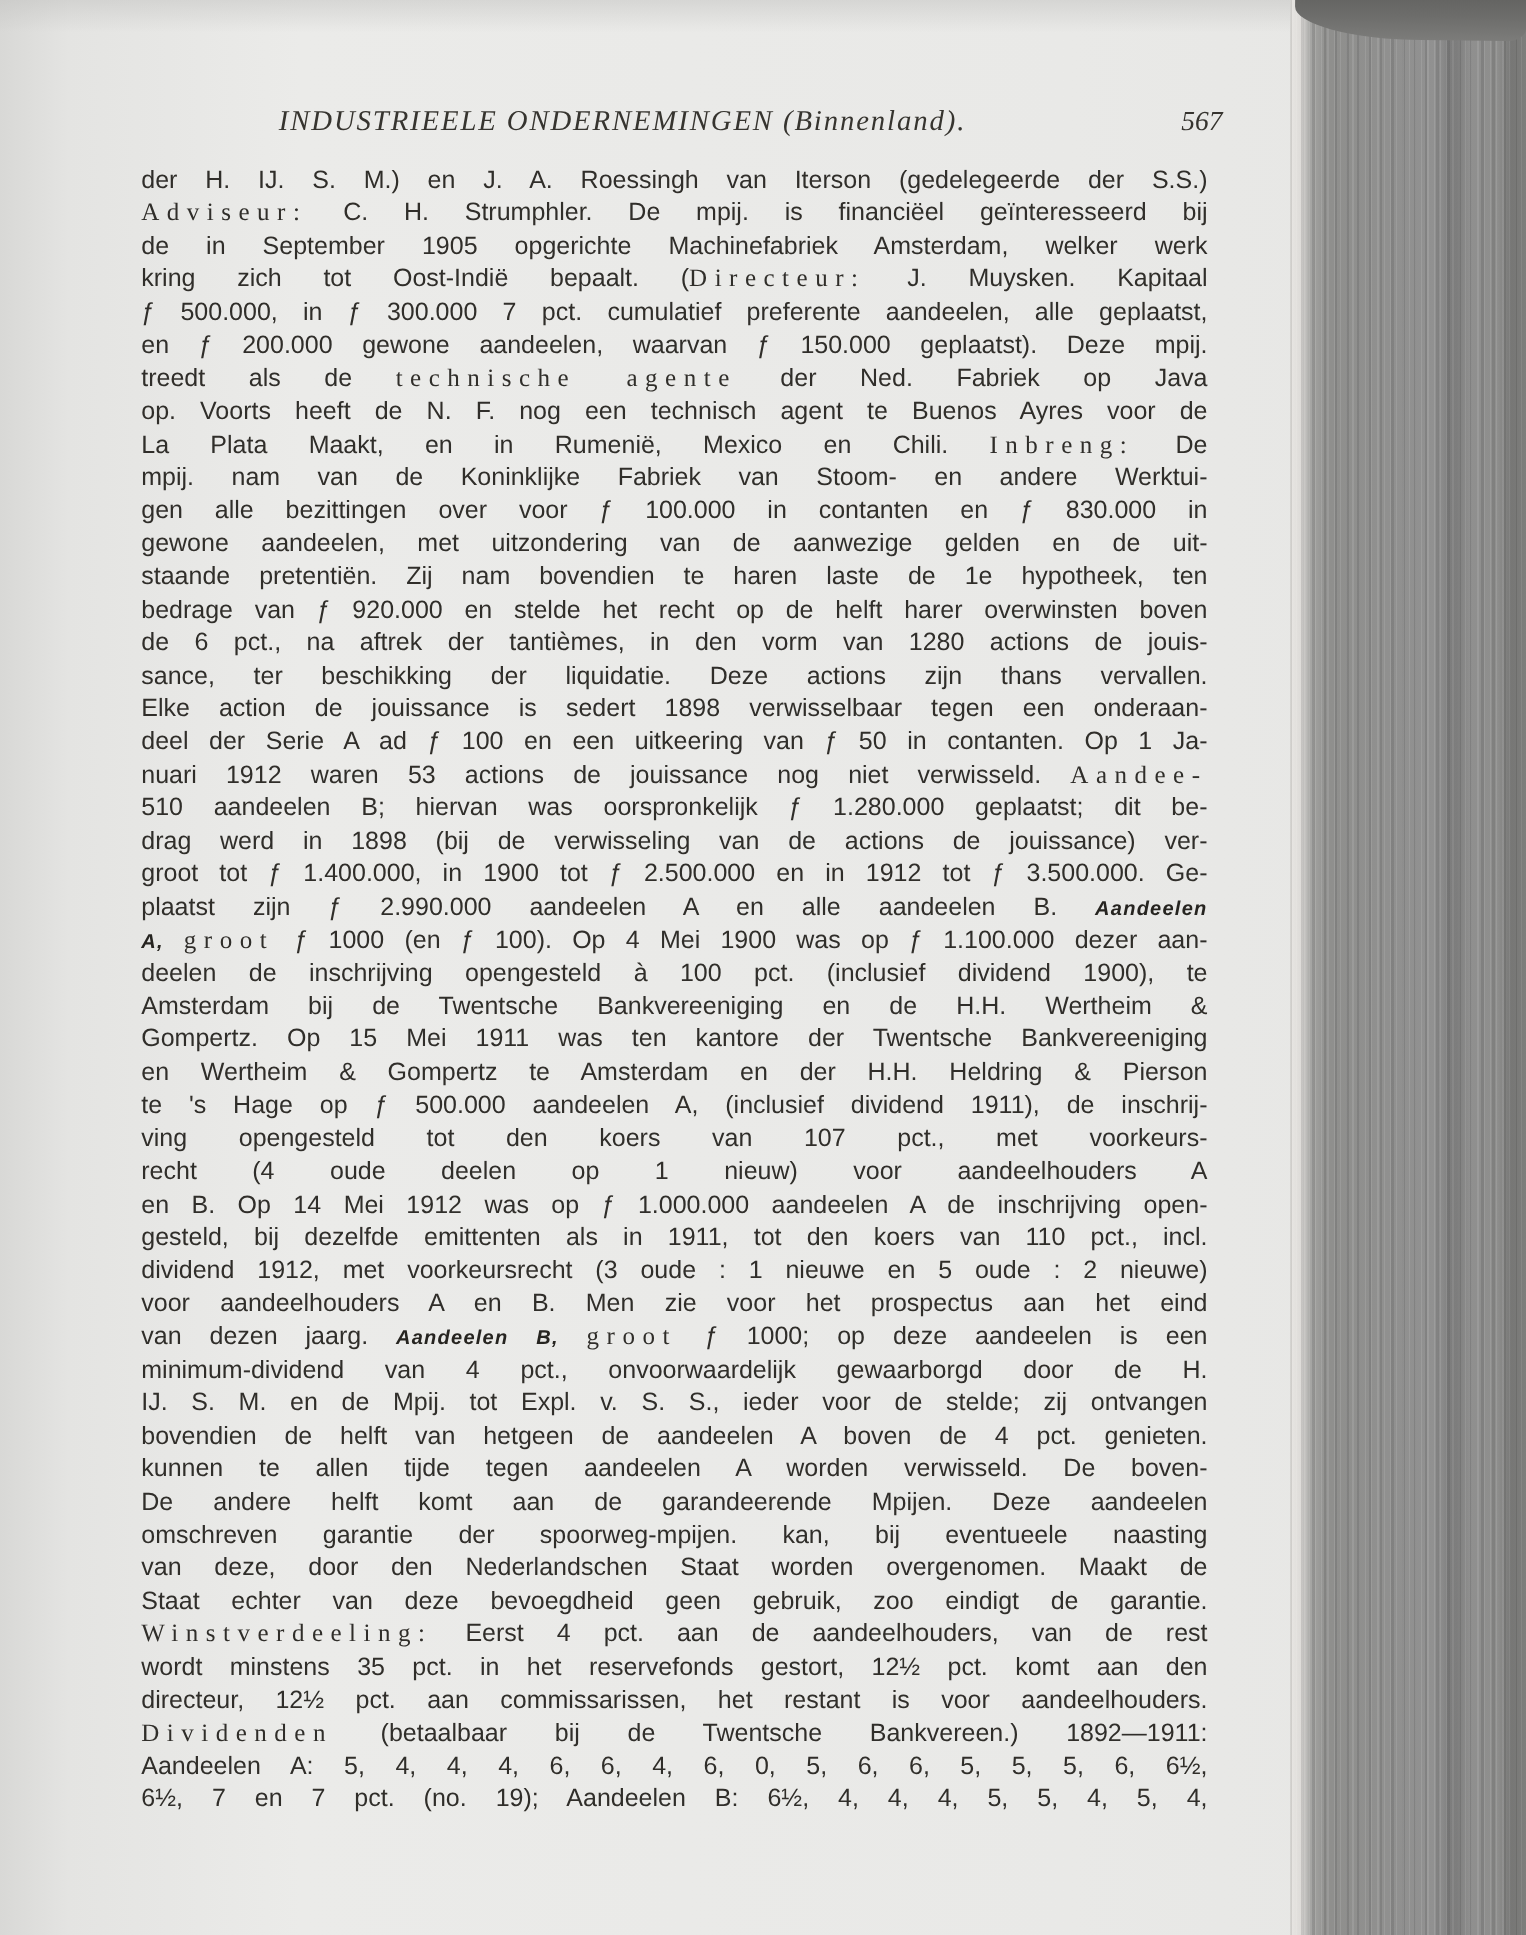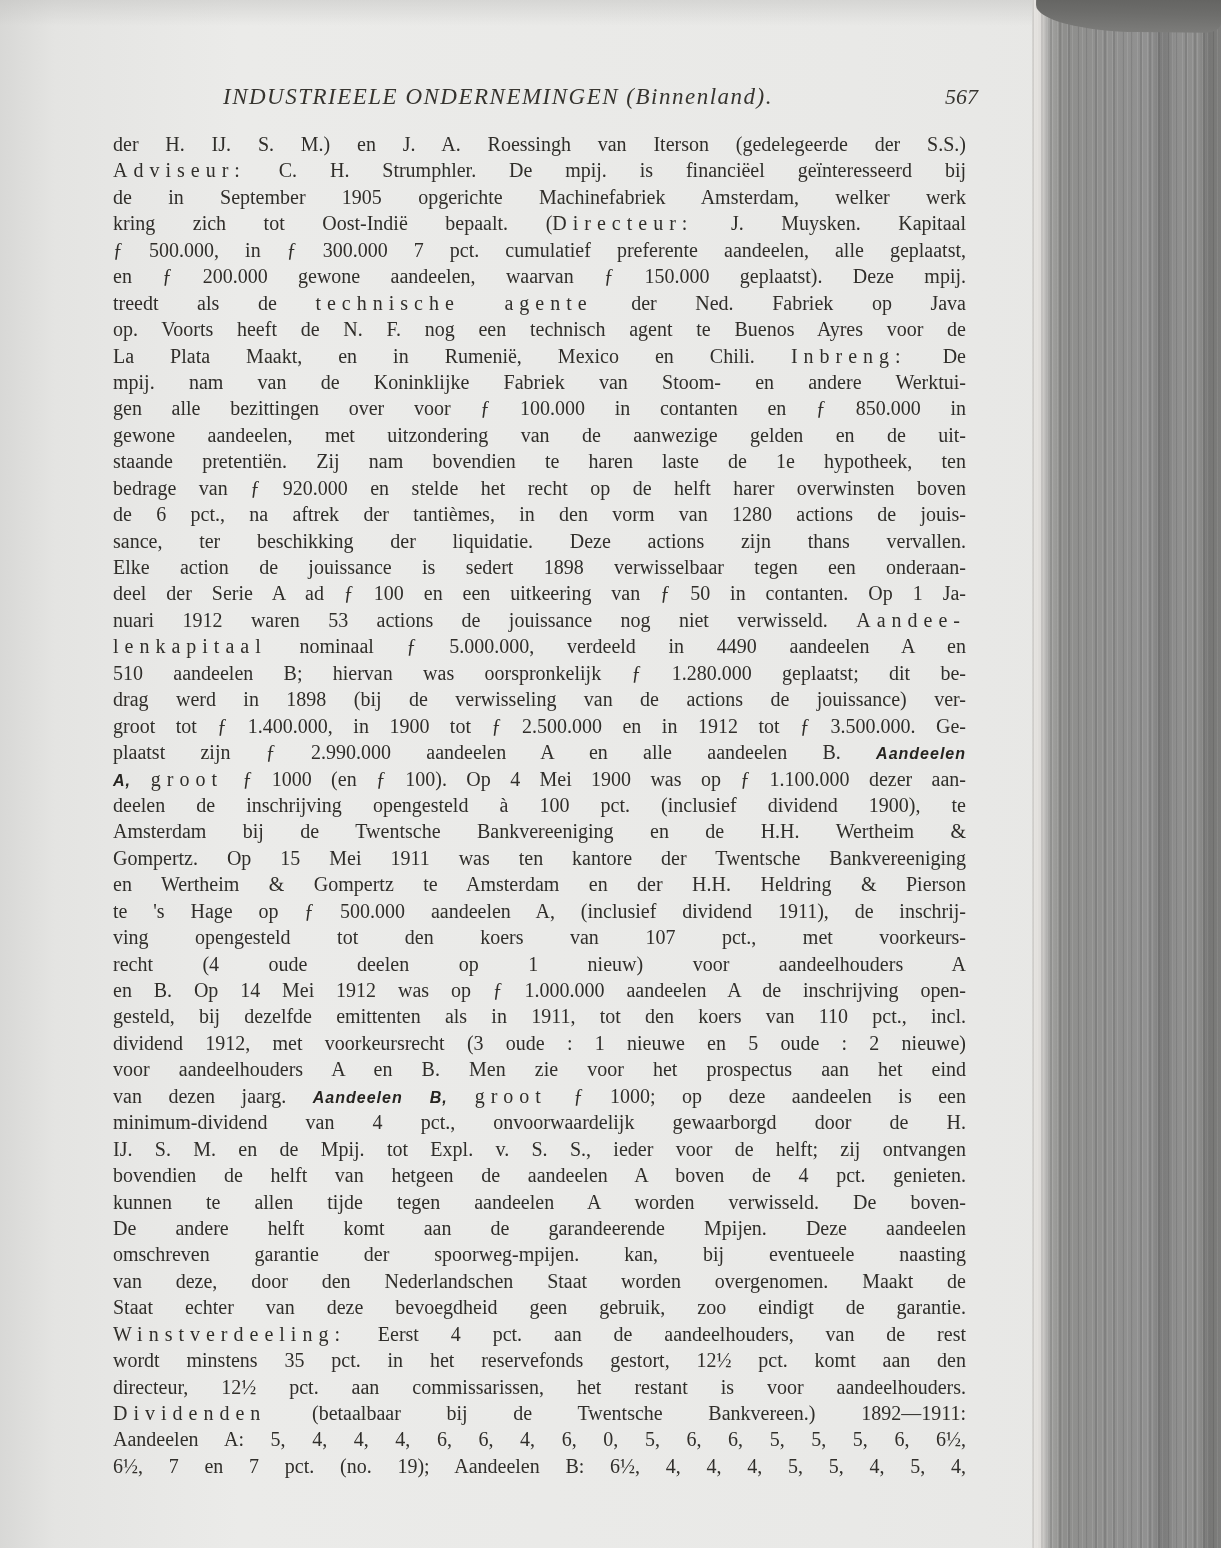--- a/index.html
+++ b/index.html
@@ -66,21 +66,21 @@
   }
   .text-line {
     height: 26.45px;
     line-height: 26.45px;
     font-size: 20px;
     text-align: justify;
     text-align-last: justify;
     text-justify: inter-word;
     white-space: nowrap;
   }
-  .seg-n { font-family: Liberation Serif, serif; }
+  .seg-n { font-family: Liberation Sans, sans-serif; }
   .seg-g { font-family: "Liberation Serif", "DejaVu Serif", serif; letter-spacing: 0.30em; }
   .seg-b {
     font-family: "Liberation Sans", "DejaVu Sans", sans-serif;
     font-weight: 700;
     font-size: 16px;
     letter-spacing: 1px;
     color: #262420;
     font-style: italic;
   }
 </style>
@@ -97,49 +97,48 @@
       <div class="text-line"><span class="seg-n">der H. IJ. S. M.) en J. A. Roessingh van Iterson (gedelegeerde der S.S.)</span></div>
       <div class="text-line"><span class="seg-g">Adviseur:</span><span class="seg-n"> C. H. Strumphler. De mpij. is financiëel geïnteresseerd bij</span></div>
       <div class="text-line"><span class="seg-n">de in September 1905 opgerichte Machinefabriek Amsterdam, welker werk</span></div>
       <div class="text-line"><span class="seg-n">kring zich tot Oost-Indië bepaalt. (</span><span class="seg-g">Directeur:</span><span class="seg-n"> J. Muysken. Kapitaal</span></div>
       <div class="text-line"><span class="seg-n">ƒ 500.000, in ƒ 300.000 7 pct. cumulatief preferente aandeelen, alle geplaatst,</span></div>
       <div class="text-line"><span class="seg-n">en ƒ 200.000 gewone aandeelen, waarvan ƒ 150.000 geplaatst). Deze mpij.</span></div>
       <div class="text-line"><span class="seg-n">treedt als de </span><span class="seg-g">technische agente</span><span class="seg-n"> der Ned. Fabriek op Java</span></div>
       <div class="text-line"><span class="seg-n">op. Voorts heeft de N. F. nog een technisch agent te Buenos Ayres voor de</span></div>
       <div class="text-line"><span class="seg-n">La Plata Maakt, en in Rumenië, Mexico en Chili. </span><span class="seg-g">Inbreng:</span><span class="seg-n"> De</span></div>
       <div class="text-line"><span class="seg-n">mpij. nam van de Koninklijke Fabriek van Stoom- en andere Werktui-</span></div>
-      <div class="text-line"><span class="seg-n">gen alle bezittingen over voor ƒ 100.000 in contanten en ƒ 850.000 in</span></div>
+      <div class="text-line"><span class="seg-n">gen alle bezittingen over voor ƒ 100.000 in contanten en ƒ 830.000 in</span></div>
       <div class="text-line"><span class="seg-n">gewone aandeelen, met uitzondering van de aanwezige gelden en de uit-</span></div>
       <div class="text-line"><span class="seg-n">staande pretentiën. Zij nam bovendien te haren laste de 1e hypotheek, ten</span></div>
       <div class="text-line"><span class="seg-n">bedrage van ƒ 920.000 en stelde het recht op de helft harer overwinsten boven</span></div>
       <div class="text-line"><span class="seg-n">de 6 pct., na aftrek der tantièmes, in den vorm van 1280 actions de jouis-</span></div>
       <div class="text-line"><span class="seg-n">sance, ter beschikking der liquidatie. Deze actions zijn thans vervallen.</span></div>
       <div class="text-line"><span class="seg-n">Elke action de jouissance is sedert 1898 verwisselbaar tegen een onderaan-</span></div>
       <div class="text-line"><span class="seg-n">deel der Serie A ad ƒ 100 en een uitkeering van ƒ 50 in contanten. Op 1 Ja-</span></div>
       <div class="text-line"><span class="seg-n">nuari 1912 waren 53 actions de jouissance nog niet verwisseld. </span><span class="seg-g">Aandee-</span></div>
-      <div class="text-line"><span class="seg-g">lenkapitaal</span><span class="seg-n"> nominaal ƒ 5.000.000, verdeeld in 4490 aandeelen A en</span></div>
       <div class="text-line"><span class="seg-n">510 aandeelen B; hiervan was oorspronkelijk ƒ 1.280.000 geplaatst; dit be-</span></div>
       <div class="text-line"><span class="seg-n">drag werd in 1898 (bij de verwisseling van de actions de jouissance) ver-</span></div>
       <div class="text-line"><span class="seg-n">groot tot ƒ 1.400.000, in 1900 tot ƒ 2.500.000 en in 1912 tot ƒ 3.500.000. Ge-</span></div>
       <div class="text-line"><span class="seg-n">plaatst zijn ƒ 2.990.000 aandeelen A en alle aandeelen B. </span><span class="seg-b">Aandeelen</span></div>
       <div class="text-line"><span class="seg-b">A, </span><span class="seg-g">groot</span><span class="seg-n"> ƒ 1000 (en ƒ 100). Op 4 Mei 1900 was op ƒ 1.100.000 dezer aan-</span></div>
       <div class="text-line"><span class="seg-n">deelen de inschrijving opengesteld à 100 pct. (inclusief dividend 1900), te</span></div>
       <div class="text-line"><span class="seg-n">Amsterdam bij de Twentsche Bankvereeniging en de H.H. Wertheim &amp;</span></div>
       <div class="text-line"><span class="seg-n">Gompertz. Op 15 Mei 1911 was ten kantore der Twentsche Bankvereeniging</span></div>
       <div class="text-line"><span class="seg-n">en Wertheim &amp; Gompertz te Amsterdam en der H.H. Heldring &amp; Pierson</span></div>
       <div class="text-line"><span class="seg-n">te 's Hage op ƒ 500.000 aandeelen A, (inclusief dividend 1911), de inschrij-</span></div>
       <div class="text-line"><span class="seg-n">ving opengesteld tot den koers van 107 pct., met voorkeurs-</span></div>
       <div class="text-line"><span class="seg-n">recht (4 oude deelen op 1 nieuw) voor aandeelhouders A</span></div>
       <div class="text-line"><span class="seg-n">en B. Op 14 Mei 1912 was op ƒ 1.000.000 aandeelen A de inschrijving open-</span></div>
       <div class="text-line"><span class="seg-n">gesteld, bij dezelfde emittenten als in 1911, tot den koers van 110 pct., incl.</span></div>
       <div class="text-line"><span class="seg-n">dividend 1912, met voorkeursrecht (3 oude : 1 nieuwe en 5 oude : 2 nieuwe)</span></div>
       <div class="text-line"><span class="seg-n">voor aandeelhouders A en B. Men zie voor het prospectus aan het eind</span></div>
       <div class="text-line"><span class="seg-n">van dezen jaarg. </span><span class="seg-b">Aandeelen B, </span><span class="seg-g">groot</span><span class="seg-n"> ƒ 1000; op deze aandeelen is een</span></div>
       <div class="text-line"><span class="seg-n">minimum-dividend van 4 pct., onvoorwaardelijk gewaarborgd door de H.</span></div>
-      <div class="text-line"><span class="seg-n">IJ. S. M. en de Mpij. tot Expl. v. S. S., ieder voor de helft; zij ontvangen</span></div>
+      <div class="text-line"><span class="seg-n">IJ. S. M. en de Mpij. tot Expl. v. S. S., ieder voor de stelde; zij ontvangen</span></div>
       <div class="text-line"><span class="seg-n">bovendien de helft van hetgeen de aandeelen A boven de 4 pct. genieten.</span></div>
       <div class="text-line"><span class="seg-n">kunnen te allen tijde tegen aandeelen A worden verwisseld. De boven-</span></div>
       <div class="text-line"><span class="seg-n">De andere helft komt aan de garandeerende Mpijen. Deze aandeelen</span></div>
       <div class="text-line"><span class="seg-n">omschreven garantie der spoorweg-mpijen. kan, bij eventueele naasting</span></div>
       <div class="text-line"><span class="seg-n">van deze, door den Nederlandschen Staat worden overgenomen. Maakt de</span></div>
       <div class="text-line"><span class="seg-n">Staat echter van deze bevoegdheid geen gebruik, zoo eindigt de garantie.</span></div>
       <div class="text-line"><span class="seg-g">Winstverdeeling:</span><span class="seg-n"> Eerst 4 pct. aan de aandeelhouders, van de rest</span></div>
       <div class="text-line"><span class="seg-n">wordt minstens 35 pct. in het reservefonds gestort, 12½ pct. komt aan den</span></div>
       <div class="text-line"><span class="seg-n">directeur, 12½ pct. aan commissarissen, het restant is voor aandeelhouders.</span></div>
       <div class="text-line"><span class="seg-g">Dividenden</span><span class="seg-n"> (betaalbaar bij de Twentsche Bankvereen.) 1892—1911:</span></div>

